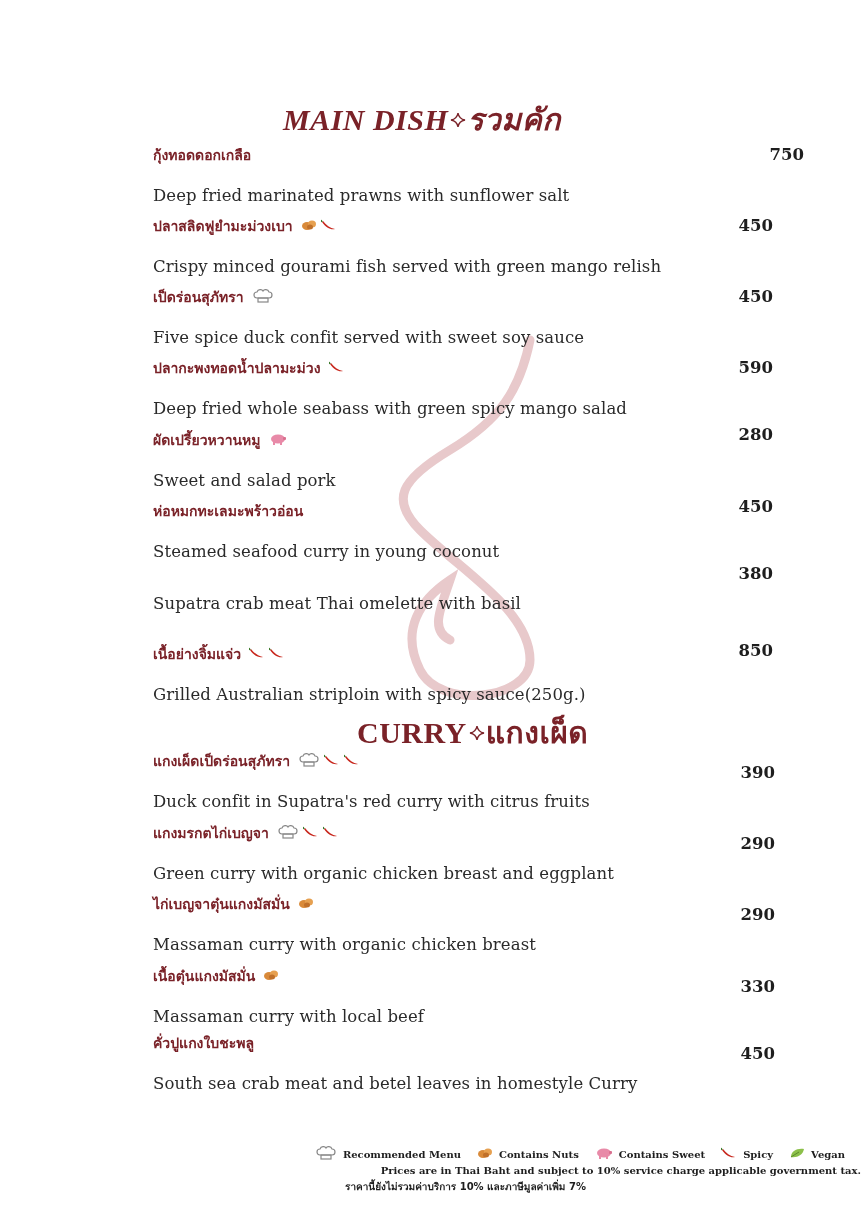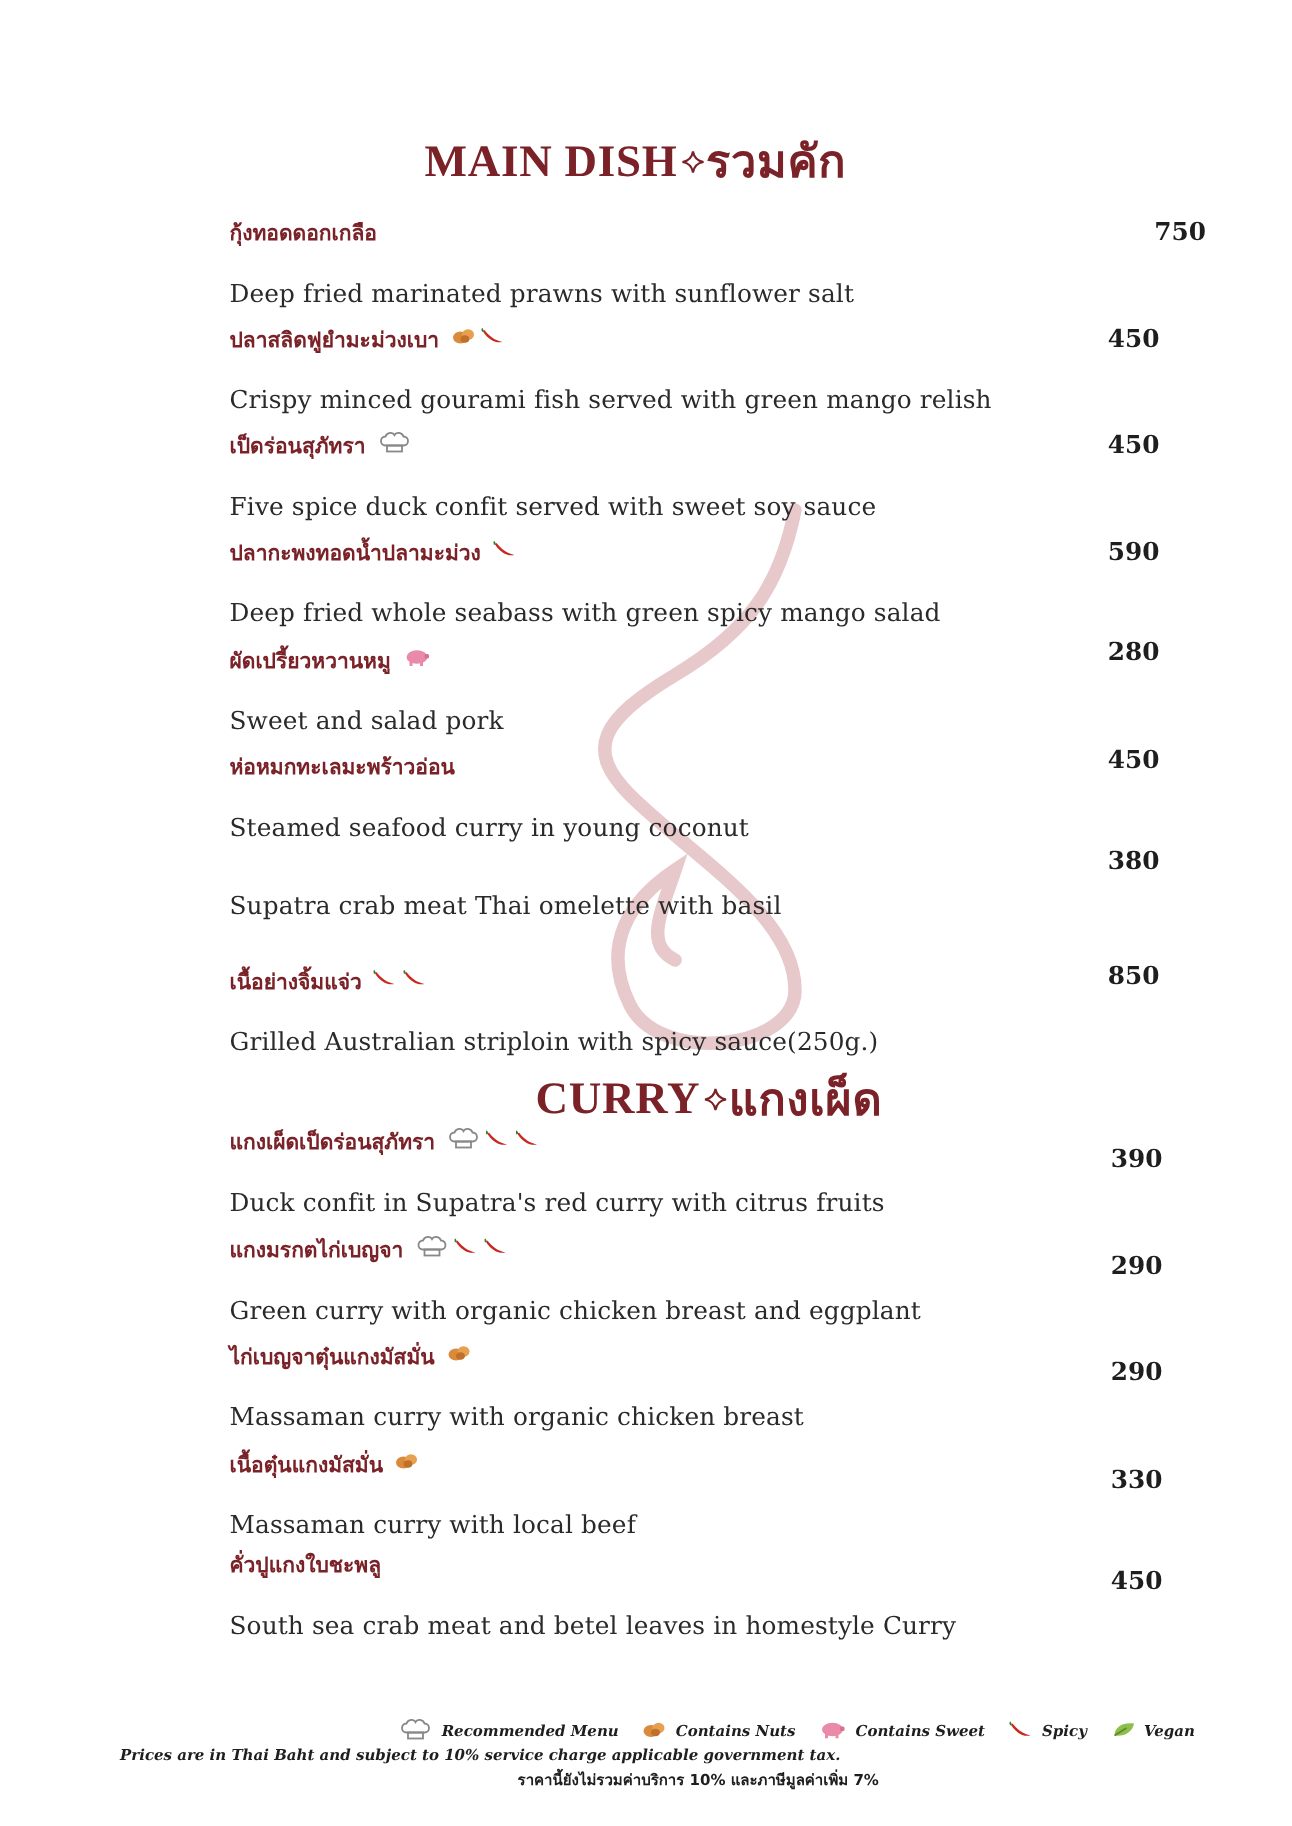--- a/index.html
+++ b/index.html
@@ -7,44 +7,44 @@
     body { position: relative; font-family: "DejaVu Serif", serif; color: #222; }
 
     .watermark { position: absolute; left: 380px; top: 330px; width: 200px; height: 380px; pointer-events: none; }
 
     .section-title {
       position: absolute; font-family: "Liberation Serif", serif; font-weight: bold;
       color: #7a2228; font-size: 30px; letter-spacing: 0.5px; white-space: nowrap;
       display: flex; align-items: center;
     }
     .section-title .diamond { display: inline-block; width: 16px; height: 16px; margin: 0 1px 0 2px; }
-    .title-main { left: 283px; top: 84px; }
+    .title-main { left: 283px; top: 96px; font-style: italic; }
     .title-curry { left: 357px; top: 709px; }
 
     .item { position: absolute; left: 153px; width: 600px; }
     .item .thai {
       font-family: "DejaVu Sans", sans-serif; font-weight: bold; color: #7a2228;
       font-size: 14px; height: 20px; display: flex; align-items: center; gap: 8px; white-space: nowrap;
     }
     .item .en {
       font-family: "DejaVu Serif", serif; font-size: 16.5px; color: #2a2a2a;
       margin-top: 21px; white-space: nowrap; letter-spacing: 0.1px;
     }
     .price {
       position: absolute; font-family: "DejaVu Serif", serif; font-weight: bold;
       font-size: 16.5px; color: #1e1e1e; text-align: right; width: 60px;
     }
 
     .icon { display: inline-block; vertical-align: middle; }
     .icons { display: inline-flex; gap: 4px; align-items: center; }
 
     .footer { position: absolute; left: 0; width: 861px; top: 1146px; font-family: "DejaVu Serif", serif; font-weight: bold; color: #1e1e1e; }
-    .legend { display: flex; justify-content: center; align-items: center; gap: 0; padding-left: 218px; font-size: 10px; height: 16px; font-style: italic; }
+    .legend { display: flex; justify-content: flex-end; align-items: center; gap: 0; padding-left: 218px; font-size: 10px; height: 16px; }
     .legend .lg { display: inline-flex; align-items: center; gap: 6px; margin-right: 16px; }
-    .note { text-align: left; font-size: 10px; margin-top: 3px; padding-left: 80px; font-style: italic; }
+    .note { text-align: right; font-size: 10px; margin-top: 3px; padding-left: 80px; }
     .note-th { text-align: center; font-size: 10px; margin-top: 3px; padding-left: 70px; font-family: "DejaVu Sans", sans-serif; }
   </style>
 </head>
 <body>
 
 <svg class="watermark" viewBox="0 0 200 380">
   <path d="M150 10 C 140 60, 120 90, 70 120 C 20 150, 10 170, 40 200 C 80 240, 150 280, 150 330 C 150 370, 60 380, 40 340 C 20 300, 40 270, 70 250 C 60 280, 50 300, 70 310" fill="none" stroke="#e8c9cb" stroke-width="9" stroke-linecap="round"></path>
 </svg>
 
 <div class="section-title title-main">

